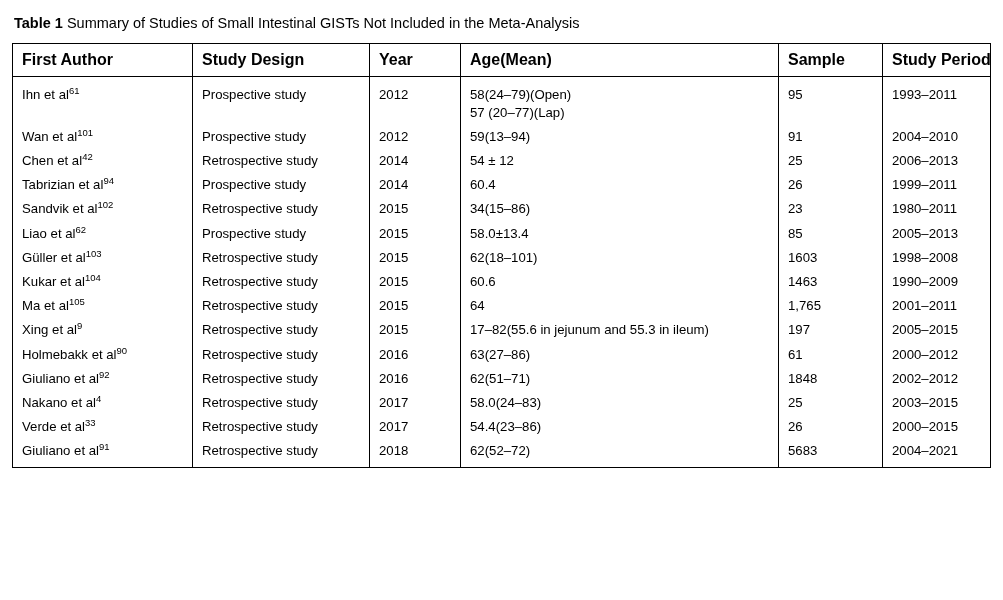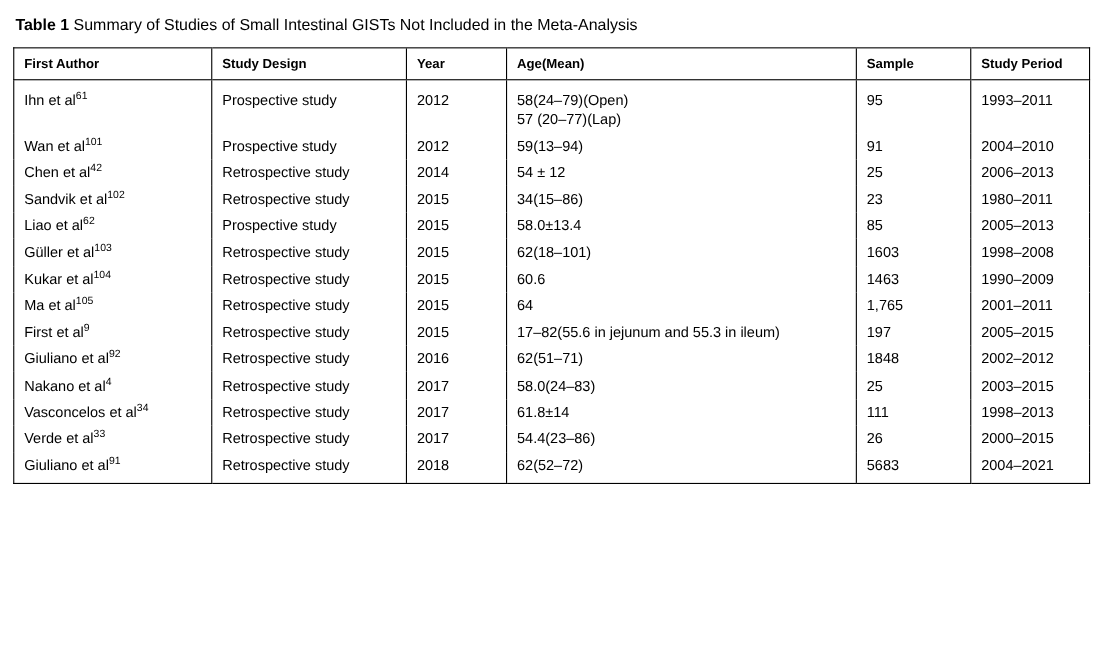--- a/index.html
+++ b/index.html
@@ -31,21 +31,21 @@
   .caption .caption-label {
     font-weight: bold;
   }
   table.study-table {
     border-collapse: collapse;
     width: 978px;
     table-layout: fixed;
     font-family: "Liberation Sans", sans-serif;
   }
   table.study-table thead th {
-    font-size: 12px;
+    font-size: 16px;
     font-weight: bold;
     text-align: left;
     padding: 7px 8px 7px 9px;
     border-top: 1.6px solid #000;
     border-bottom: 1.6px solid #000;
     vertical-align: middle;
     white-space: nowrap;
   }
   table.study-table tbody td {
     font-size: 13.2px;
@@ -132,20 +132,28 @@
         </tr>
         <tr>
           <td class="outer-left"><span>Chen et al</span><sup>42</sup></td>
           <td class="vline"><span>Retrospective study</span></td>
           <td class="vline"><span>2014</span></td>
           <td class="vline"><span>54 ± 12</span></td>
           <td class="vline"><span>25</span></td>
           <td class="vline outer-right"><span>2006–2013</span></td>
         </tr>
         <tr>
+          <td class="outer-left"><span>Tabrizian et al</span><sup>94</sup></td>
+          <td class="vline"><span>Prospective study</span></td>
+          <td class="vline"><span>2014</span></td>
+          <td class="vline"><span>60.4</span></td>
+          <td class="vline"><span>26</span></td>
+          <td class="vline outer-right"><span>1999–2011</span></td>
+        </tr>
+        <tr>
           <td class="outer-left"><span>Sandvik et al</span><sup>102</sup></td>
           <td class="vline"><span>Retrospective study</span></td>
           <td class="vline"><span>2015</span></td>
           <td class="vline"><span>34(15–86)</span></td>
           <td class="vline"><span>23</span></td>
           <td class="vline outer-right"><span>1980–2011</span></td>
         </tr>
         <tr>
           <td class="outer-left"><span>Liao et al</span><sup>62</sup></td>
           <td class="vline"><span>Prospective study</span></td>
@@ -172,52 +180,52 @@
         </tr>
         <tr>
           <td class="outer-left"><span>Ma et al</span><sup>105</sup></td>
           <td class="vline"><span>Retrospective study</span></td>
           <td class="vline"><span>2015</span></td>
           <td class="vline"><span>64</span></td>
           <td class="vline"><span>1,765</span></td>
           <td class="vline outer-right"><span>2001–2011</span></td>
         </tr>
         <tr>
-          <td class="outer-left"><span>First et al</span><sup>9</sup></td>
+          <td class="outer-left"><span>Xing et al</span><sup>9</sup></td>
           <td class="vline"><span>Retrospective study</span></td>
           <td class="vline"><span>2015</span></td>
           <td class="vline"><span>17–82(55.6 in jejunum and 55.3 in ileum)</span></td>
           <td class="vline"><span>197</span></td>
           <td class="vline outer-right"><span>2005–2015</span></td>
+        </tr>
+        <tr>
+          <td class="outer-left"><span>Holmebakk et al</span><sup>90</sup></td>
+          <td class="vline"><span>Retrospective study</span></td>
+          <td class="vline"><span>2016</span></td>
+          <td class="vline"><span>63(27–86)</span></td>
+          <td class="vline"><span>61</span></td>
+          <td class="vline outer-right"><span>2000–2012</span></td>
         </tr>
         <tr>
           <td class="outer-left"><span>Giuliano et al</span><sup>92</sup></td>
           <td class="vline"><span>Retrospective study</span></td>
           <td class="vline"><span>2016</span></td>
           <td class="vline"><span>62(51–71)</span></td>
           <td class="vline"><span>1848</span></td>
           <td class="vline outer-right"><span>2002–2012</span></td>
         </tr>
         <tr>
           <td class="outer-left"><span>Nakano et al</span><sup>4</sup></td>
           <td class="vline"><span>Retrospective study</span></td>
           <td class="vline"><span>2017</span></td>
           <td class="vline"><span>58.0(24–83)</span></td>
           <td class="vline"><span>25</span></td>
           <td class="vline outer-right"><span>2003–2015</span></td>
         </tr>
         <tr>
-          <td class="outer-left"><span>Vasconcelos et al</span><sup>34</sup></td>
-          <td class="vline"><span>Retrospective study</span></td>
-          <td class="vline"><span>2017</span></td>
-          <td class="vline"><span>61.8±14</span></td>
-          <td class="vline"><span>111</span></td>
-          <td class="vline outer-right"><span>1998–2013</span></td>
-        </tr>
-        <tr>
           <td class="outer-left"><span>Verde et al</span><sup>33</sup></td>
           <td class="vline"><span>Retrospective study</span></td>
           <td class="vline"><span>2017</span></td>
           <td class="vline"><span>54.4(23–86)</span></td>
           <td class="vline"><span>26</span></td>
           <td class="vline outer-right"><span>2000–2015</span></td>
         </tr>
         <tr>
           <td class="outer-left"><span>Giuliano et al</span><sup>91</sup></td>
           <td class="vline"><span>Retrospective study</span></td>

